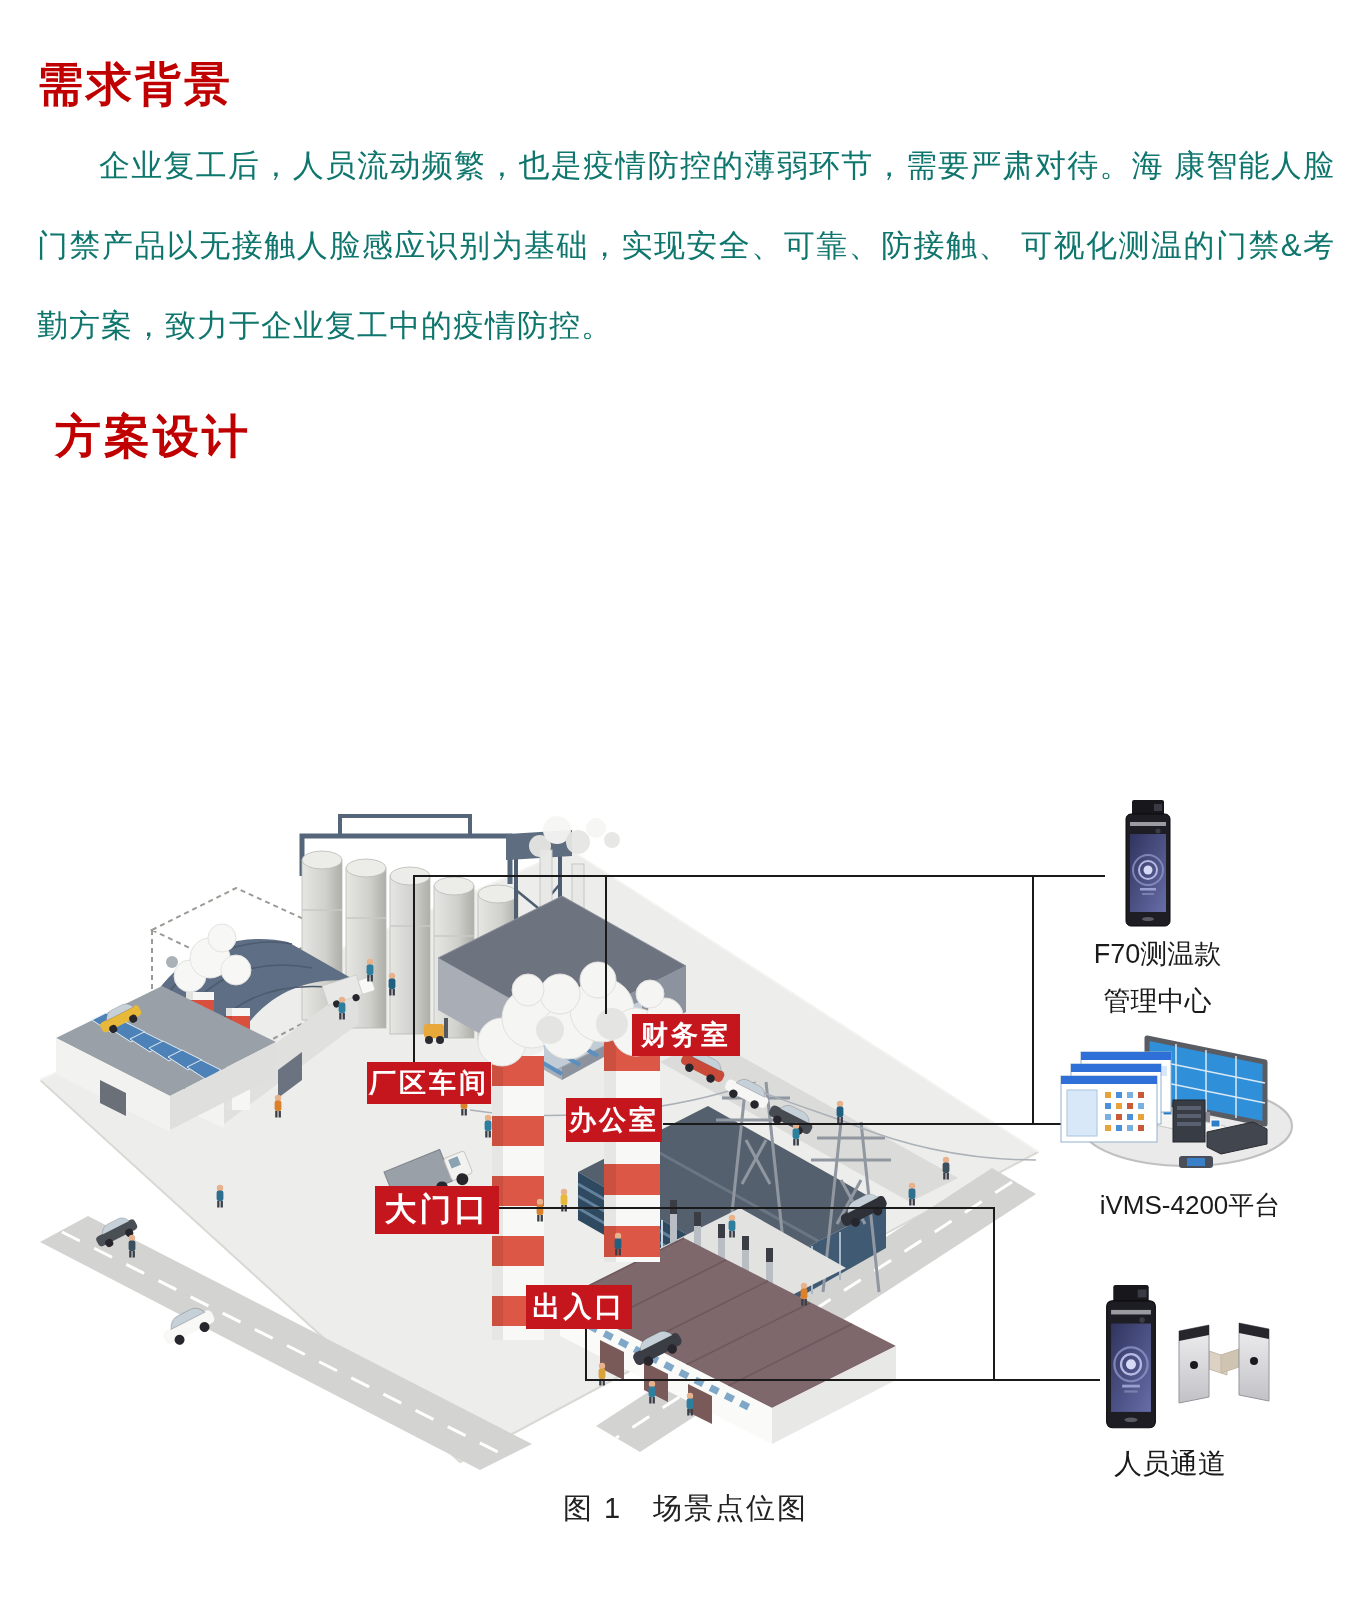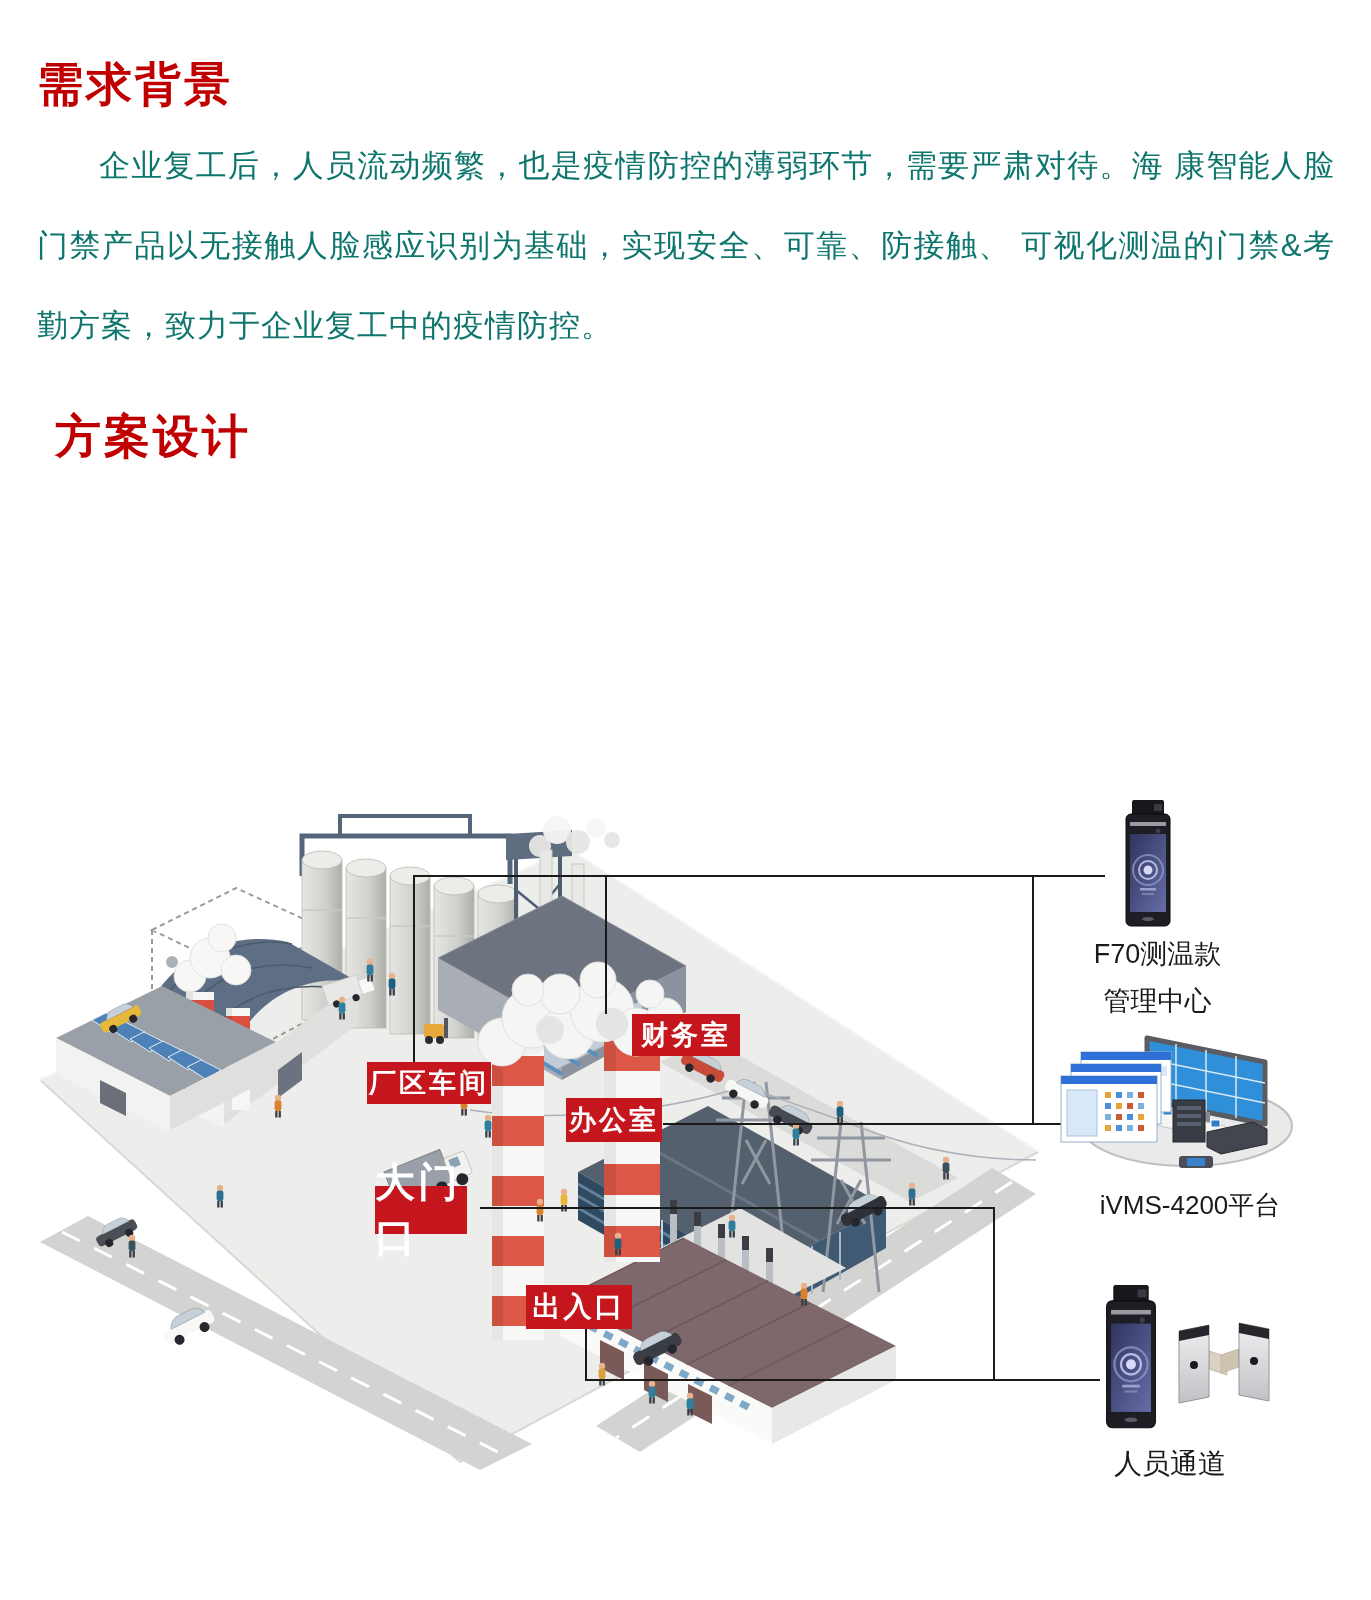--- a/index.html
+++ b/index.html
@@ -364,21 +364,21 @@
     <div class="cline" style="left:1032px;top:95px;width:2px;height:249px;"></div>
     <div class="cline" style="left:663px;top:343px;width:422px;height:2px;"></div>
     <div class="cline" style="left:480px;top:427px;width:513px;height:2px;"></div>
     <div class="cline" style="left:993px;top:427px;width:2px;height:172px;"></div>
     <div class="cline" style="left:585px;top:599px;width:515px;height:2px;"></div>
     <div class="cline" style="left:585px;top:547px;width:2px;height:52px;"></div>
 
     <div class="site-label" style="left:367px;top:282px;width:124px;height:42px;font-size:27px;">厂区车间</div>
     <div class="site-label" style="left:632px;top:234px;width:108px;height:42px;font-size:27px;">财务室</div>
     <div class="site-label" style="left:566px;top:318px;width:96px;height:44px;font-size:27px;">办公室</div>
-    <div class="site-label" style="left:375px;top:406px;width:92px;height:48px;font-size:40px;">大门口</div>
+    <div class="site-label" style="left:375px;top:406px;width:124px;height:48px;font-size:32px;">大门口</div>
     <div class="site-label" style="left:526px;top:505px;width:106px;height:44px;font-size:28px;">出入口</div>
 
     <svg class="devsvg" style="left:1120px;top:20px;" viewBox="0 0 56 128" width="56" height="128">
       <defs>
         <linearGradient id="scrA" x1="0" y1="0" x2="1" y2="1">
           <stop offset="0" stop-color="#30345E"></stop>
             <stop offset="1" stop-color="#676DA8"></stop>
         </linearGradient>
       </defs>
       <rect x="12" y="0" width="32" height="20" rx="2" fill="#17171C"></rect>
@@ -487,14 +487,15 @@
         <linearGradient id="gPilB" x1="0" y1="0" x2="0" y2="1">
           <stop offset="0" stop-color="#F0F0F2"></stop>
             <stop offset="1" stop-color="#C2C2C6"></stop>
         </linearGradient>
       </defs>
     </svg>
 
     <div class="dev-label" style="left:1060px;top:665px;width:220px;font-size:28px;">人员通道</div>
   </div>
 
+  <div class="caption">图 1　场景点位图</div>
 
 </div>
 
 </body></html>

